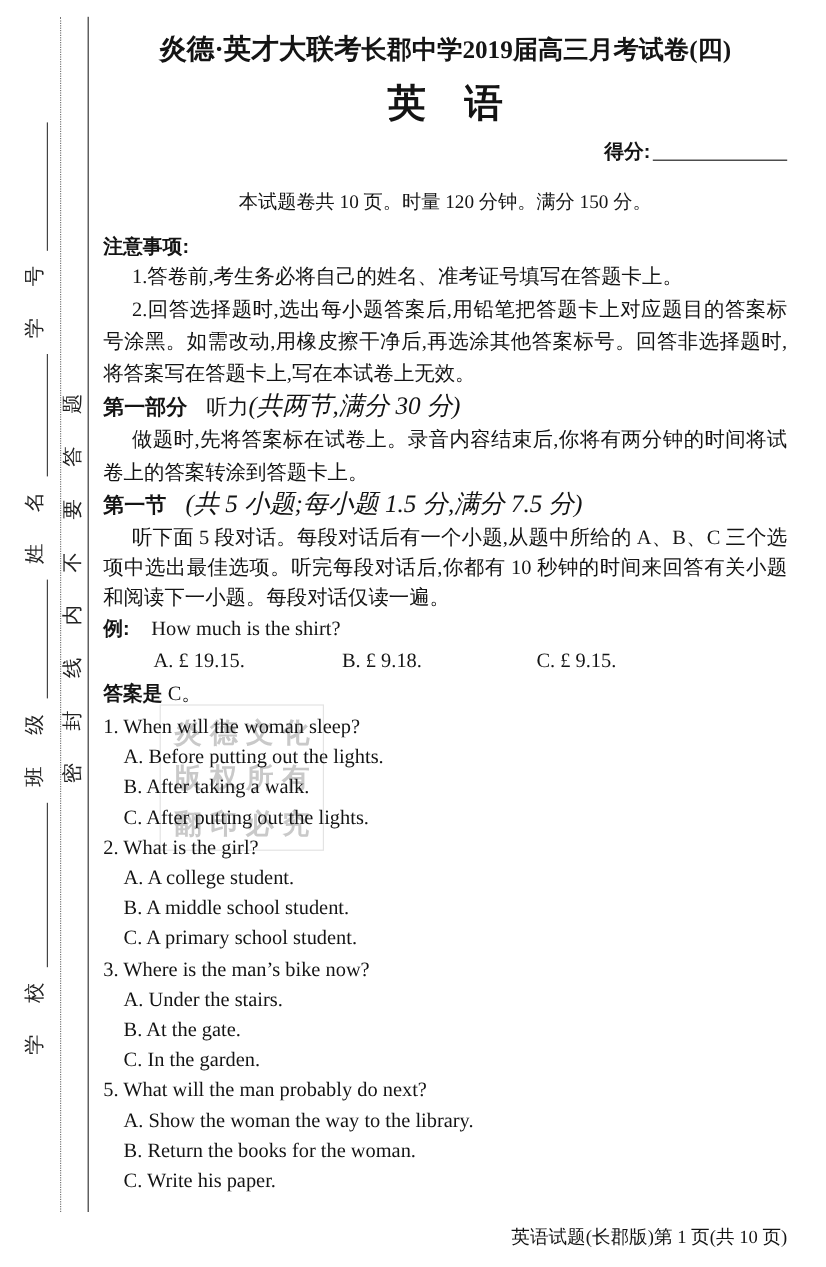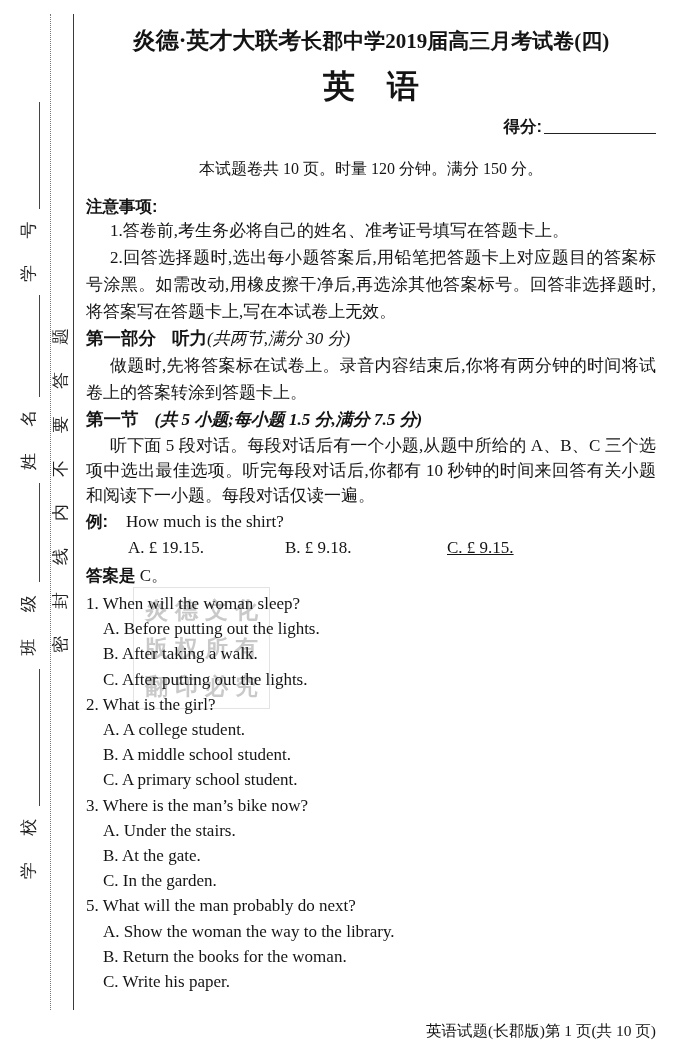--- a/index.html
+++ b/index.html
@@ -41,26 +41,26 @@
   .subject{margin-top:10px;text-align:center;font-weight:bold;font-size:32px;line-height:40px;}
   .score-row{display:flex;justify-content:flex-end;align-items:flex-start;margin-top:10px;height:22px;font-size:17px;padding-right:0;}
   .score-label{font-weight:bold;font-size:16.5px;}
   .score-line{display:inline-block;width:112px;border-bottom:1px solid #222;height:17px;margin-left:2px;}
   .info{margin-top:20px;text-align:center;font-size:16px;line-height:22px;}
   .notes-h{margin-top:15px;font-weight:bold;font-size:16.5px;line-height:22px;}
   .para{font-size:17px;line-height:27px;text-align:justify;}
   .para.ind{text-indent:24px;}
   .part-h{font-size:17.5px;line-height:27px;white-space:nowrap;}
   .part-h .b{font-weight:bold;}
-  .part-h .nm{font-weight:bold;margin-left:16px;}
-  .part-h .meta{font-style:italic;font-size:17px;}
+  .part-h .nm{font-weight:normal;margin-left:16px;}
+  .part-h .meta{font-style:italic;font-size:21px;}
   .ex-row{font-size:17px;line-height:21px;margin-top:3px;}
   .ex-row .exl{font-weight:bold;font-size:16.5px;}
   .ex-row .exq{margin-left:18px;}
-  .ex-opts{padding-left:42px;font-size:17px;line-height:21px;margin-top:5px;white-space:nowrap;text-decoration:underline;}
+  .ex-opts{padding-left:42px;font-size:17px;line-height:21px;margin-top:5px;white-space:nowrap;}
   .ex-opts .oa{display:inline-block;width:157px;}
   .ex-opts .ob{display:inline-block;width:162px;}
   .answer{margin-top:6px;font-size:17px;line-height:22px;}
   .answer .ap{font-weight:bold;font-size:16.5px;}
   .questions{margin-top:4px;font-size:17px;line-height:25.2px;}
   .q-opt{padding-left:17px;}
   .q-opts-inline{padding-left:17px;white-space:nowrap;}
   .q-opts-inline .oa{display:inline-block;width:179px;}
   .q-opts-inline .ob{display:inline-block;width:191px;}
   .footer{position:absolute;left:86px;top:1021px;width:570px;text-align:right;font-size:15.5px;z-index:1;}

